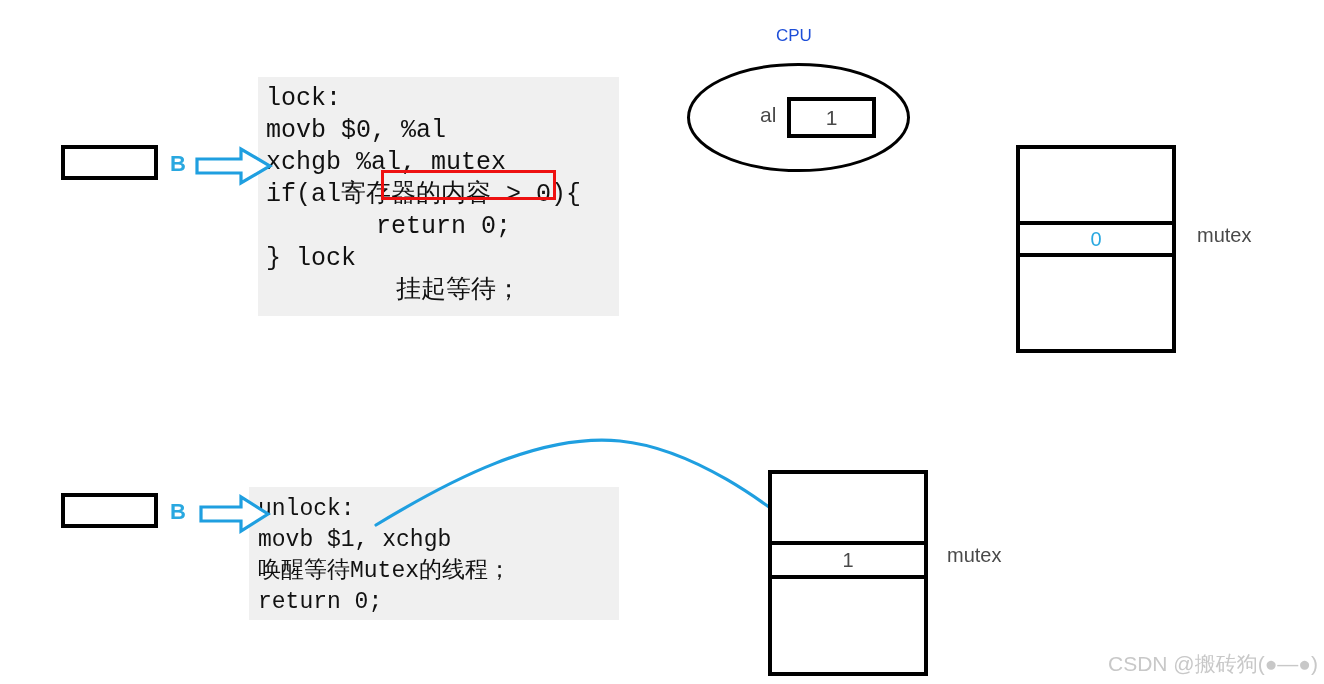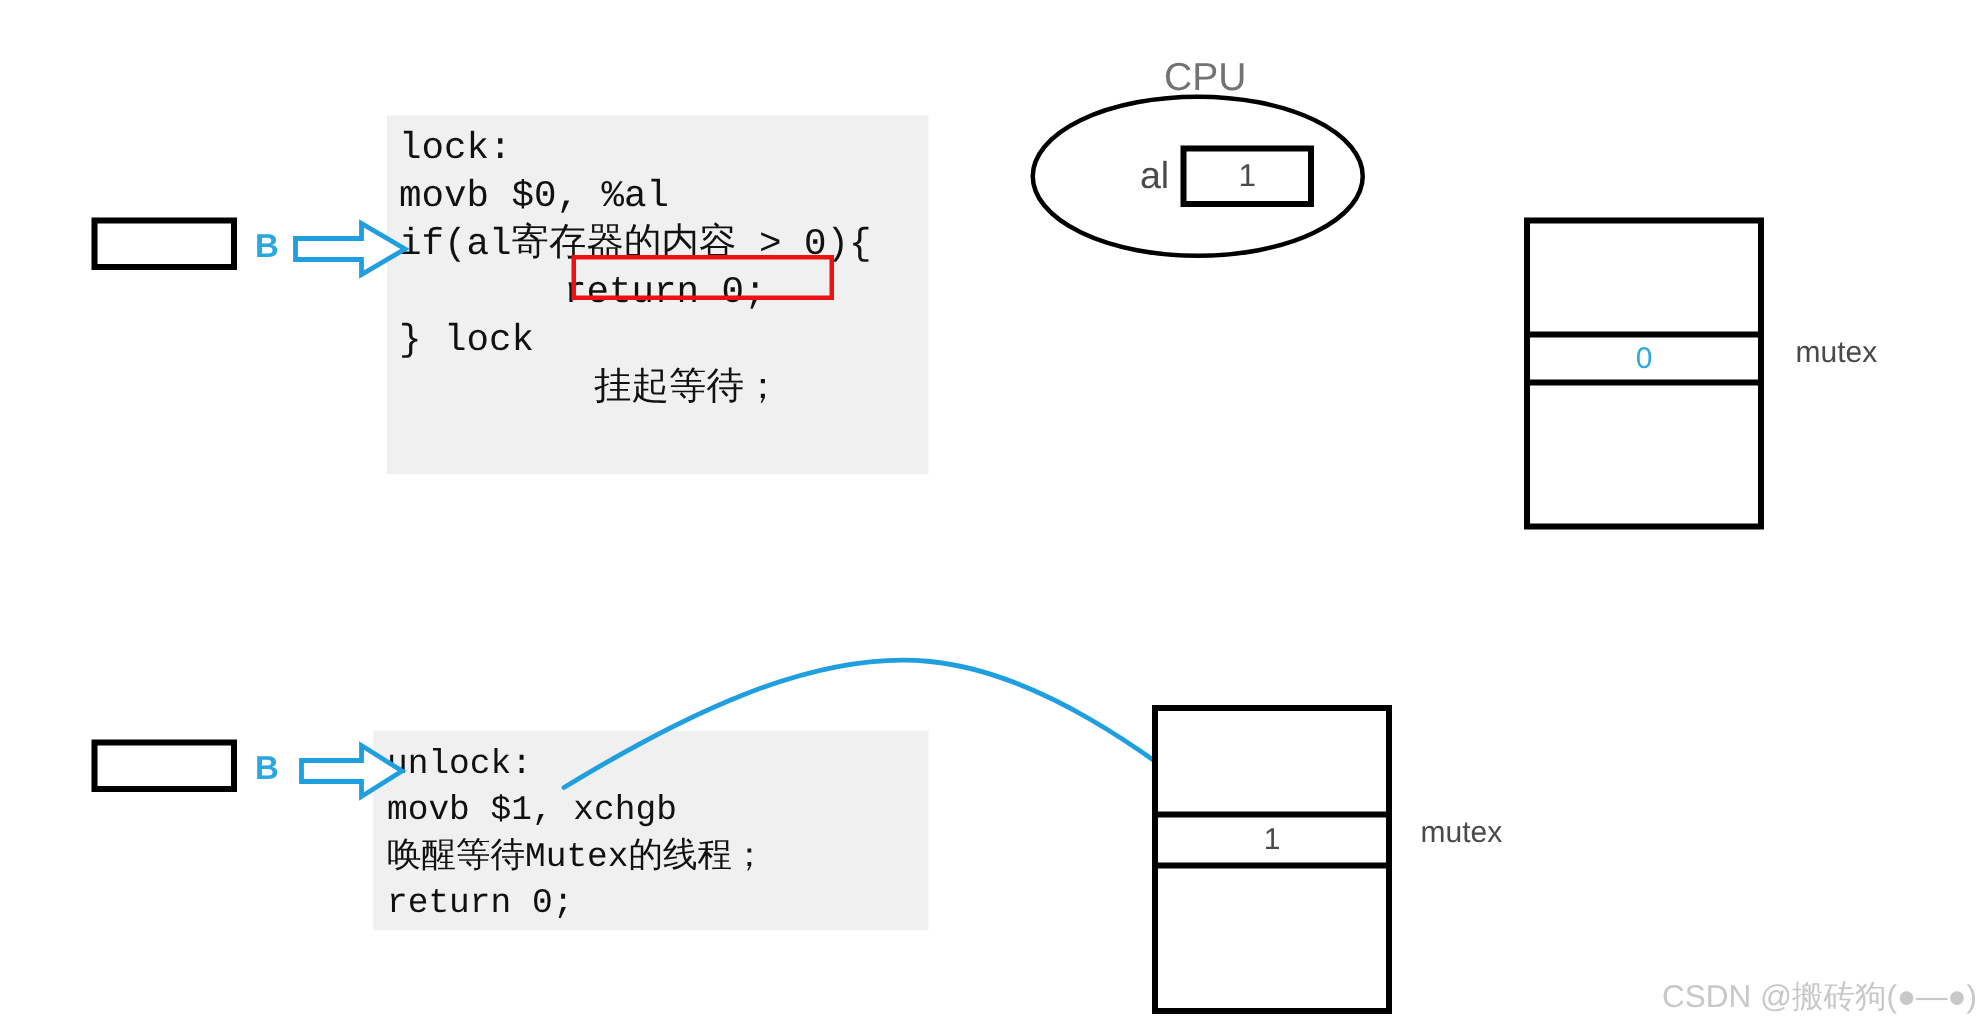--- a/index.html
+++ b/index.html
@@ -90,29 +90,29 @@
 
   
   #cpu-oval {
     left: 686px;
     top: 62px;
     width: 225px;
     height: 111px;
   }
   #cpu-label {
     left: 776px;
-    top: 36px;
-    font-size: 26px;
-    color: #737373;
+    top: 26px;
+    font-size: 17px;
+    color: #1d4ed8;
     font-family: "Liberation Sans", sans-serif;
   }
   #al-label {
     left: 760px;
     top: 103px;
-    font-size: 25px;
+    font-size: 21px;
     color: #4a4a4a;
     font-family: "Liberation Sans", sans-serif;
   }
   #al-register {
     left: 787px;
     top: 97px;
     width: 89px;
     height: 41px;
     border: 4px solid #000000;
     box-sizing: border-box;
@@ -190,21 +190,21 @@
     color: #c8c8c8;
     font-family: "Liberation Sans", sans-serif;
     white-space: nowrap;
   }
 </style>
 </head>
 <body>
 
 <div id="canvas">
 
-  <pre class="abs code-block" id="lock-code"><span class="code-line">lock:</span><span class="code-line">movb $0, %al</span><span class="code-line">if(al寄存器的内容 &gt; 0){</span><span class="code-line indent-1">return 0;</span><span class="code-line">} lock</span><span class="code-line indent-2">挂起等待；</span></pre>
+  <pre class="abs code-block" id="lock-code"><span class="code-line">lock:</span><span class="code-line">movb $0, %al</span><span class="code-line">xchgb %al, mutex</span><span class="code-line">if(al寄存器的内容 &gt; 0){</span><span class="code-line indent-1">return 0;</span><span class="code-line">} lock</span><span class="code-line indent-2">挂起等待；</span></pre>
 
   <div class="abs" id="return-highlight"></div>
 
   <div class="abs thread-rect" id="thread-rect-top"></div>
   <div class="abs b-label" id="b-label-top">B</div>
   <div class="abs block-arrow" id="block-arrow-top">
     <svg width="78" height="40" viewBox="0 0 78 40" xmlns="http://www.w3.org/2000/svg">
       <path d="M2,13 L46,13 L46,3 L75,20 L46,37 L46,27 L2,27 Z" fill="#ffffff" stroke="#1f9fe0" stroke-width="3.2" stroke-linejoin="miter"></path>
     </svg>
   </div>

